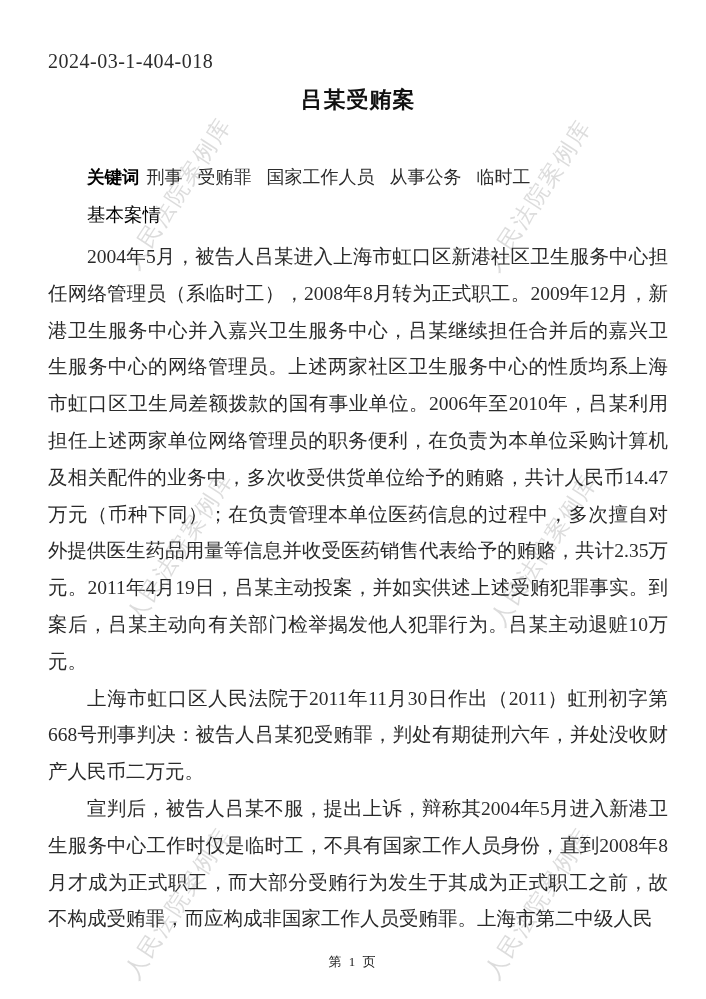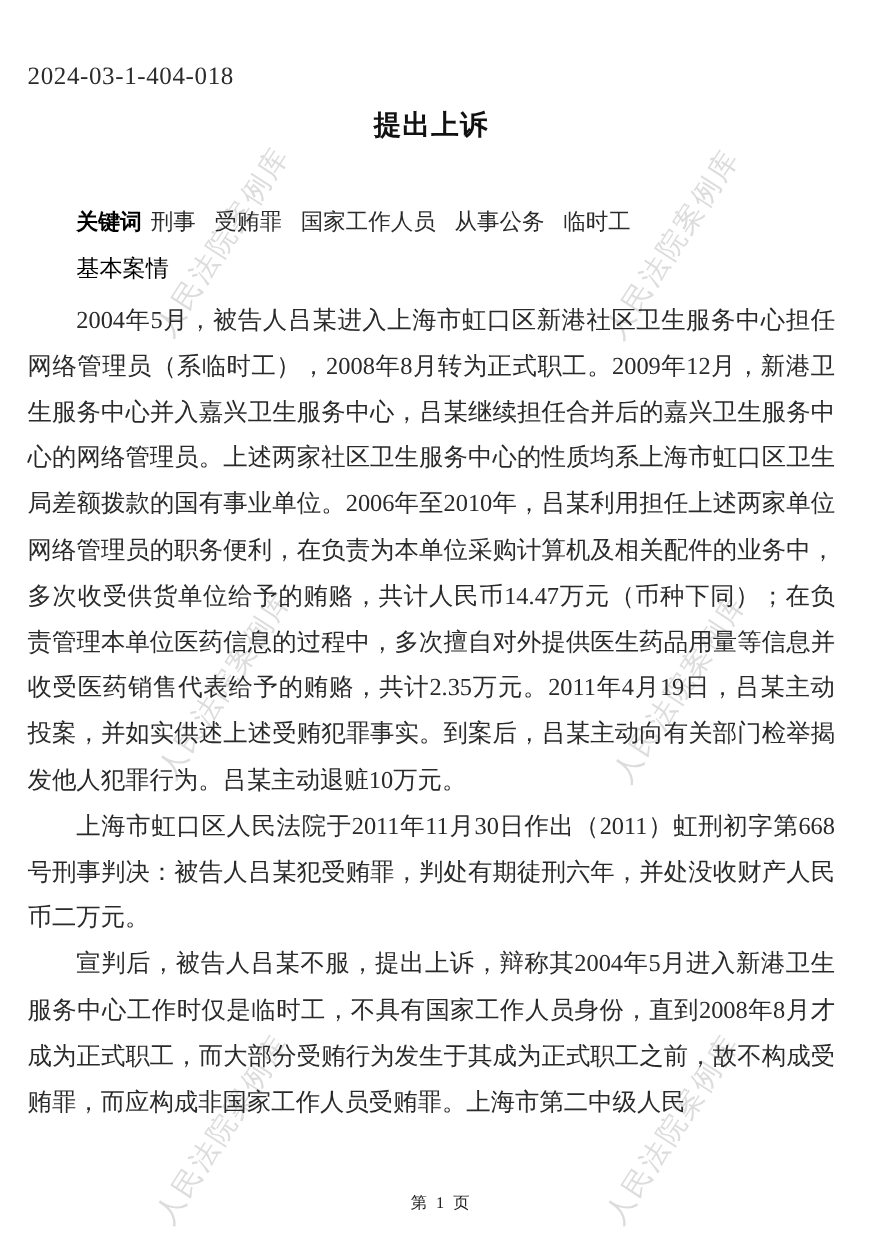--- a/index.html
+++ b/index.html
@@ -34,21 +34,21 @@
   .wm:nth-child(1) { left: 178px; top: 193px; }
   .wm:nth-child(2) { left: 538px; top: 195px; }
   .wm:nth-child(3) { left: 180px; top: 547px; }
   .wm:nth-child(4) { left: 544px; top: 550px; }
   .wm:nth-child(5) { left: 178px; top: 903px; }
   .wm:nth-child(6) { left: 538px; top: 903px; }
   
   .content {
     position: relative;
     z-index: 1;
-    padding: 50px 38px 0 22px;
+    padding: 50px 38px 0 48px;
   }
   .doc-number {
     font-size: 20px;
     color: #2b2b2b;
     letter-spacing: 0.5px;
   }
   .title {
     margin-top: 12px;
     text-align: center;
     font-size: 22px;
@@ -120,21 +120,21 @@
     <span class="wm" style="color: rgb(198, 198, 198);">人民法院案例库</span>
     <span class="wm" style="color: rgb(198, 198, 198);">人民法院案例库</span>
     <span class="wm" style="color: rgb(198, 198, 198);">人民法院案例库</span>
     <span class="wm" style="color: rgb(198, 198, 198);">人民法院案例库</span>
   </div>
 
   <div class="content">
 
     <div class="doc-number">2024-03-1-404-018</div>
 
-    <div class="title">提出上诉</div>
+    <div class="title">吕某受贿案</div>
 
 
     <div class="keywords">
       <span class="kw-label">关键词</span><span class="kw-term">刑事</span><span class="kw-term">受贿罪</span><span class="kw-term">国家工作人员</span><span class="kw-term">从事公务</span><span class="kw-term">临时工</span>
     </div>
 
     <div class="section-heading">基本案情</div>
 
     <div class="body-text">
       <p>2004年5月，被告人吕某进入上海市虹口区新港社区卫生服务中心担任网络管理员（系临时工），2008年8月转为正式职工。2009年12月，新港卫生服务中心并入嘉兴卫生服务中心，吕某继续担任合并后的嘉兴卫生服务中心的网络管理员。上述两家社区卫生服务中心的性质均系上海市虹口区卫生局差额拨款的国有事业单位。2006年至2010年，吕某利用担任上述两家单位网络管理员的职务便利，在负责为本单位采购计算机及相关配件的业务中，多次收受供货单位给予的贿赂，共计人民币14.47万元（币种下同）；在负责管理本单位医药信息的过程中，多次擅自对外提供医生药品用量等信息并收受医药销售代表给予的贿赂，共计2.35万元。2011年4月19日，吕某主动投案，并如实供述上述受贿犯罪事实。到案后，吕某主动向有关部门检举揭发他人犯罪行为。吕某主动退赃10万元。</p>

